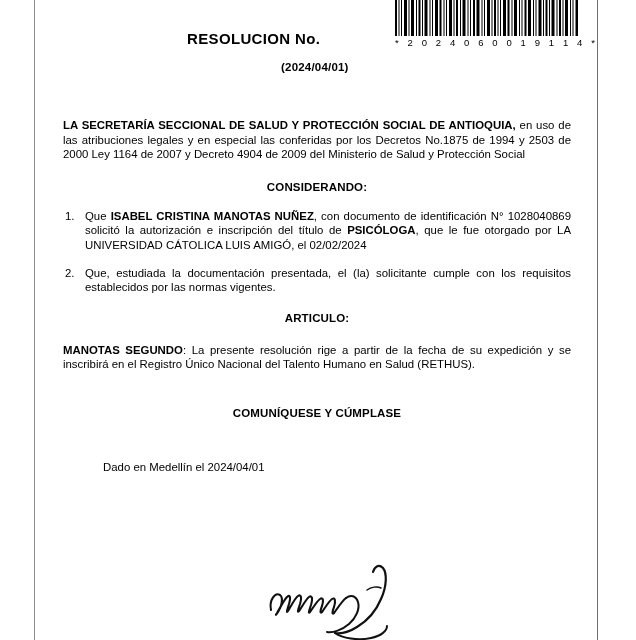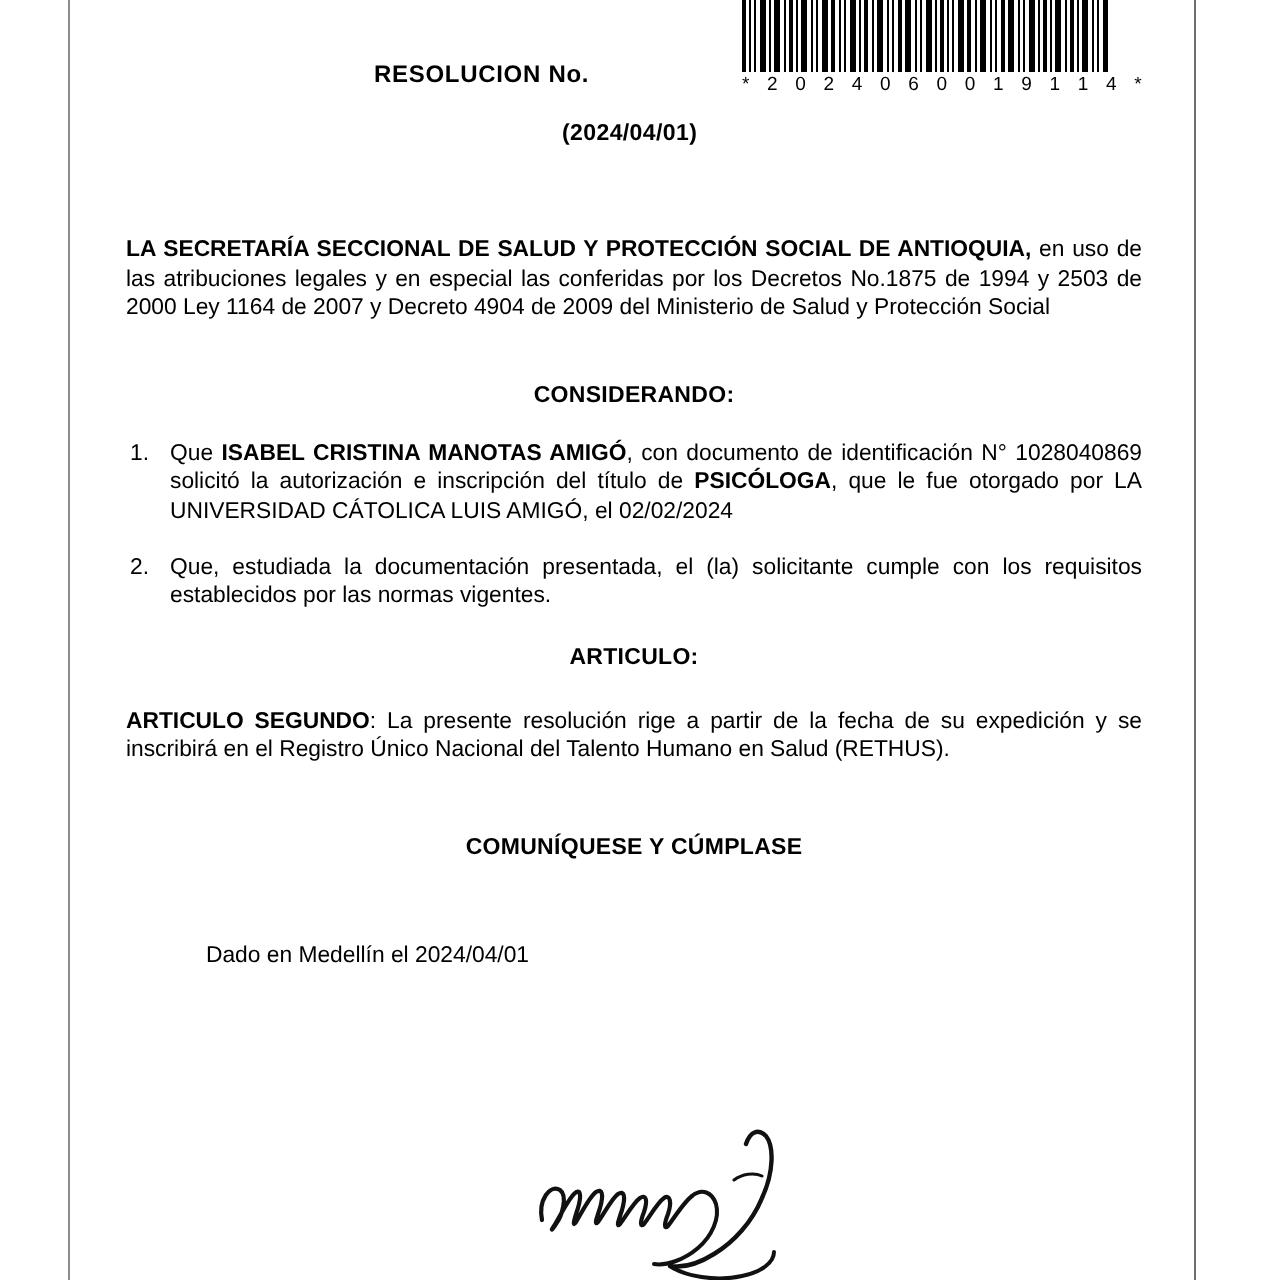--- a/index.html
+++ b/index.html
@@ -39,21 +39,21 @@
     position: absolute;
     left: 0;
     top: 0;
     width: 562px;
     height: 640px;
   }
 
   
   .barcode-block {
     position: absolute;
-    left: 336px;
+    left: 360px;
     top: 0px;
     width: 186px;
     text-align: center;
   }
   .barcode-bars {
     height: 36px;
     width: 184px;
     display: block;
   }
   .barcode-number {
@@ -64,21 +64,21 @@
     margin-top: 1px;
     white-space: nowrap;
     color: #000;
   }
 
   
   .resolution-title {
     position: absolute;
     left: 152px;
     top: 30px;
-    font-size: 12px;
+    font-size: 15px;
     font-weight: bold;
     letter-spacing: 0.35px;
     white-space: nowrap;
   }
   .resolution-date {
     position: absolute;
     left: 246px;
     top: 61px;
     font-size: 11.5px;
     font-weight: bold;
@@ -111,21 +111,21 @@
 
   .h-subject {
     margin-top: 0;
   }
 
   .p-preamble {
     margin-top: 18px;
   }
 
   .h-considerando {
-    margin-top: 30px;
+    margin-top: 19px;
   }
 
   
   .num-list {
     margin: 16px 0 0 0;
     padding: 0;
     list-style: none;
   }
   .num-item {
     position: relative;
@@ -255,32 +255,32 @@
 
 
         <p class="para p-preamble">
           <b>LA SECRETARÍA SECCIONAL DE SALUD Y PROTECCIÓN SOCIAL DE ANTIOQUIA,</b><span> en uso de las atribuciones legales y en especial las conferidas por los Decretos No.1875 de 1994 y 2503 de 2000 Ley 1164 de 2007 y Decreto 4904 de 2009 del Ministerio de Salud y Protección Social</span>
         </p>
 
         <div class="centered-heading h-considerando">CONSIDERANDO:</div>
 
         <ul class="num-list">
           <li class="num-item">
-            <span class="num-marker">1.</span><span>Que </span><b>ISABEL CRISTINA MANOTAS AMIGÓ</b><span>, con documento de identificación N° 1028040869 solicitó la autorización e inscripción del título de </span><b>PSICÓLOGA</b><span>, que le fue otorgado por  LA UNIVERSIDAD CÁTOLICA LUIS AMIGÓ, el 02/02/2024</span>
+            <span class="num-marker">1.</span><span>Que </span><b>ISABEL CRISTINA MANOTAS NUÑEZ</b><span>, con documento de identificación N° 1028040869 solicitó la autorización e inscripción del título de </span><b>PSICÓLOGA</b><span>, que le fue otorgado por  LA UNIVERSIDAD CÁTOLICA LUIS AMIGÓ, el 02/02/2024</span>
           </li>
           <li class="num-item">
             <span class="num-marker">2.</span><span>Que, estudiada la documentación presentada, el (la) solicitante cumple con los requisitos establecidos por las normas vigentes.</span>
           </li>
         </ul>
 
         <div class="centered-heading h-resuelve">ARTICULO:</div>
 
 
         <p class="para p-articulo-segundo">
-          <b>ARTICULO SEGUNDO</b><span>: La presente resolución rige a partir de la fecha de su expedición y se inscribirá en el Registro Único Nacional del Talento Humano en Salud (RETHUS).</span>
+          <b>MANOTAS SEGUNDO</b><span>: La presente resolución rige a partir de la fecha de su expedición y se inscribirá en el Registro Único Nacional del Talento Humano en Salud (RETHUS).</span>
         </p>
 
         <div class="centered-heading h-comuniquese">COMUNÍQUESE Y CÚMPLASE</div>
 
         <div class="p-dado">Dado en Medellín el 2024/04/01</div>
 
       </div>
 
       <div class="signature">
         <svg width="170" height="84" viewBox="0 0 170 84" aria-hidden="true">

